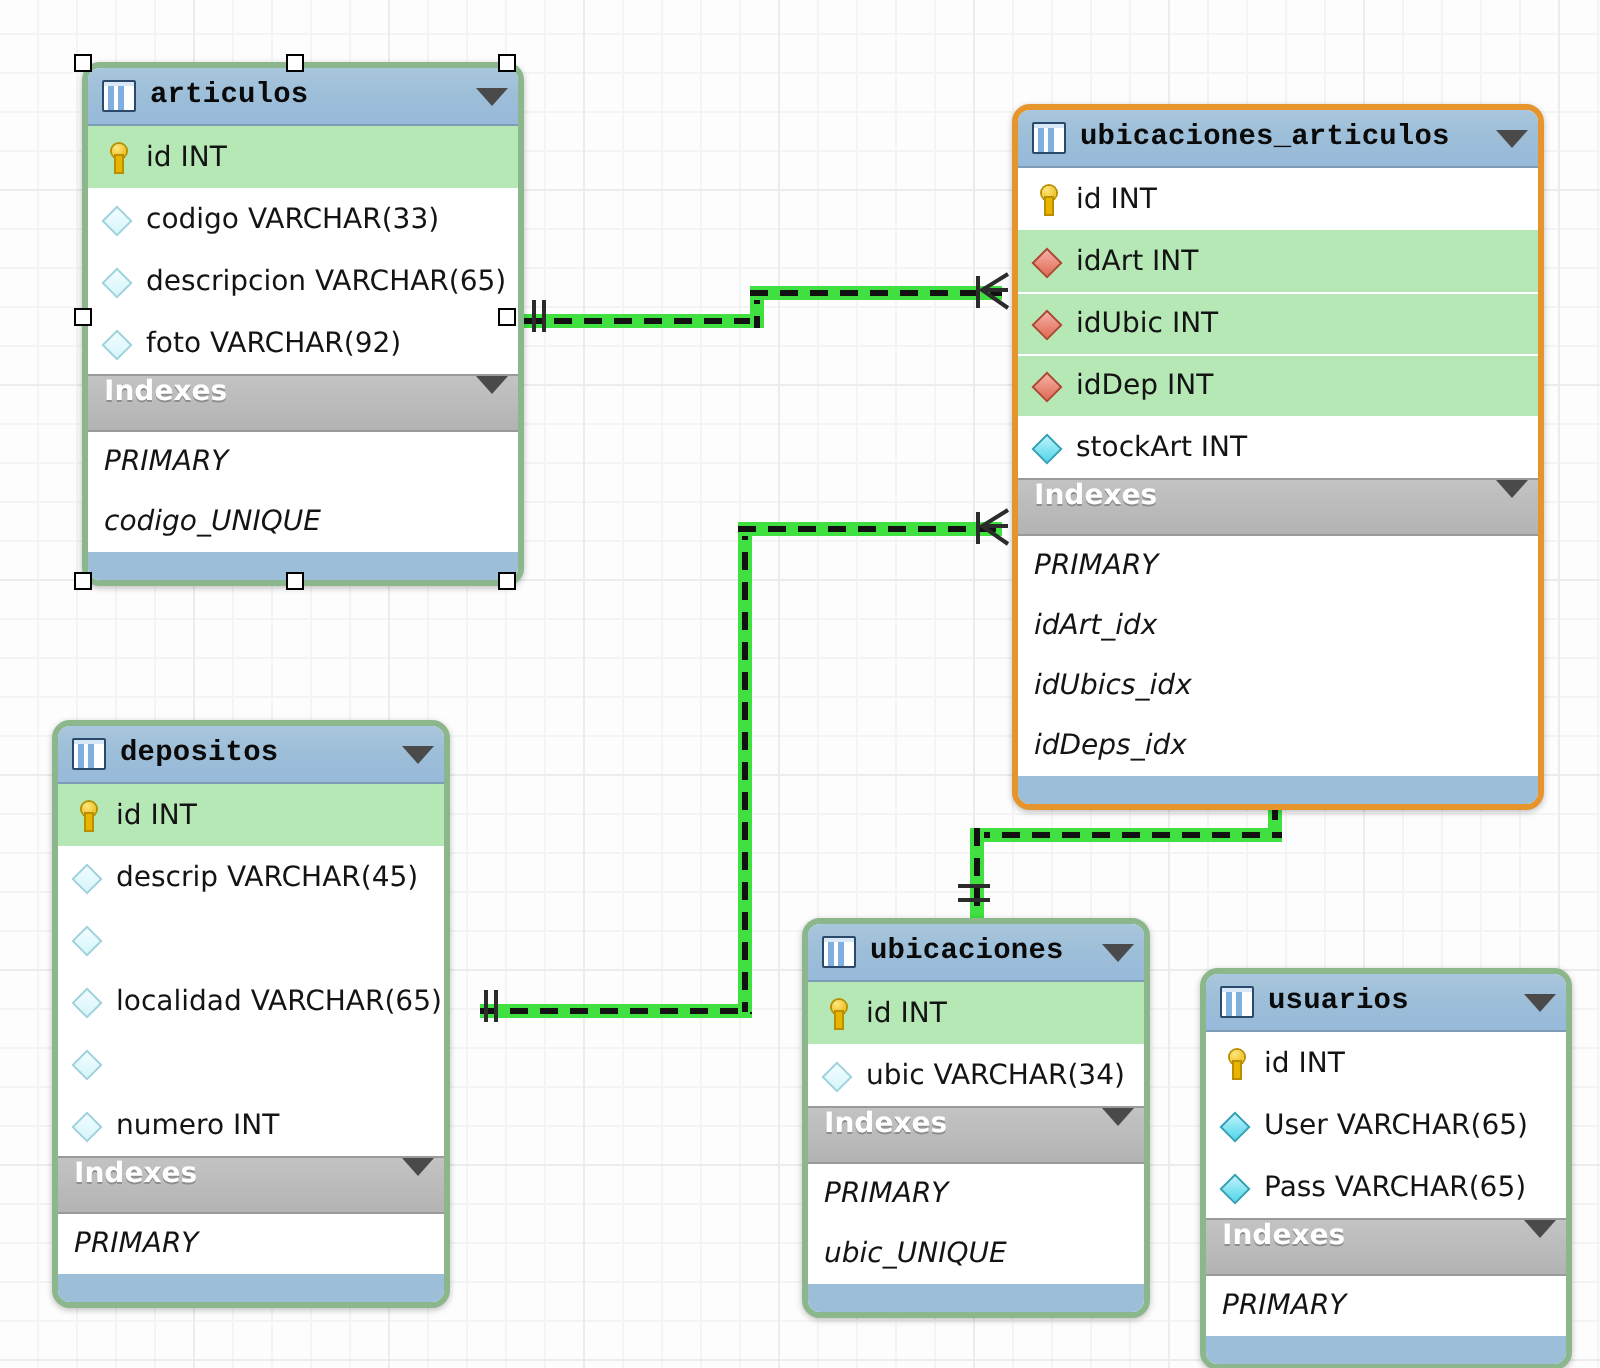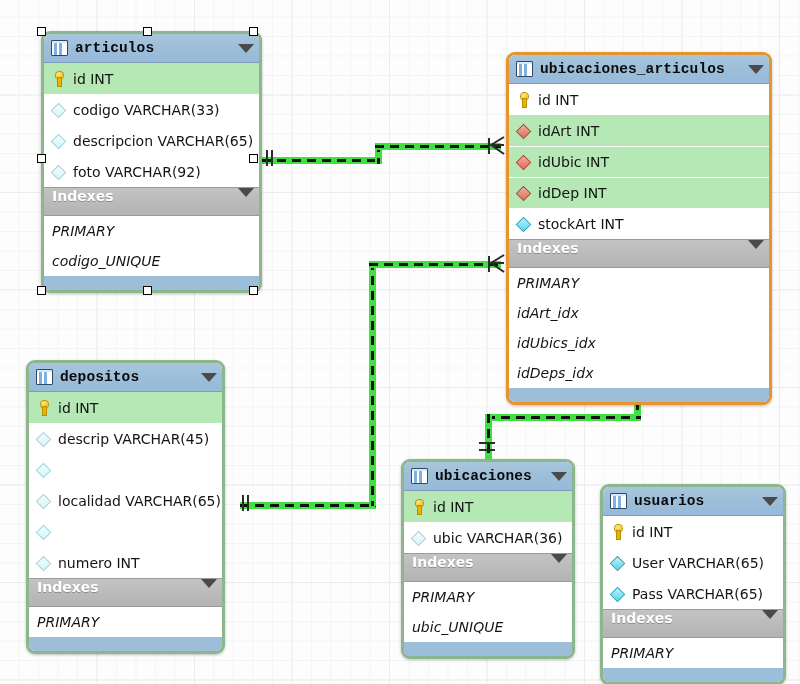--- a/index.html
+++ b/index.html
@@ -319,21 +319,21 @@
       <span class="tbl-ico"></span>
       <span class="tbl-name">ubicaciones</span>
       <span class="caret"></span>
     </div>
     <div class="col hl">
       <span class="ico key"></span>
       <span>id INT</span>
     </div>
     <div class="col">
       <span class="ico dia pale"></span>
-      <span>ubic VARCHAR(36)</span>
+      <span>ubic VARCHAR(34)</span>
     </div>
     <div class="idx-head">
       <span class="lbl">Indexes</span>
       <span class="caret"></span>
     </div>
     <div class="idx-row">PRIMARY</div>
     <div class="idx-row">ubic_UNIQUE</div>
     <div class="tbl-foot"></div>
   </div>
 

